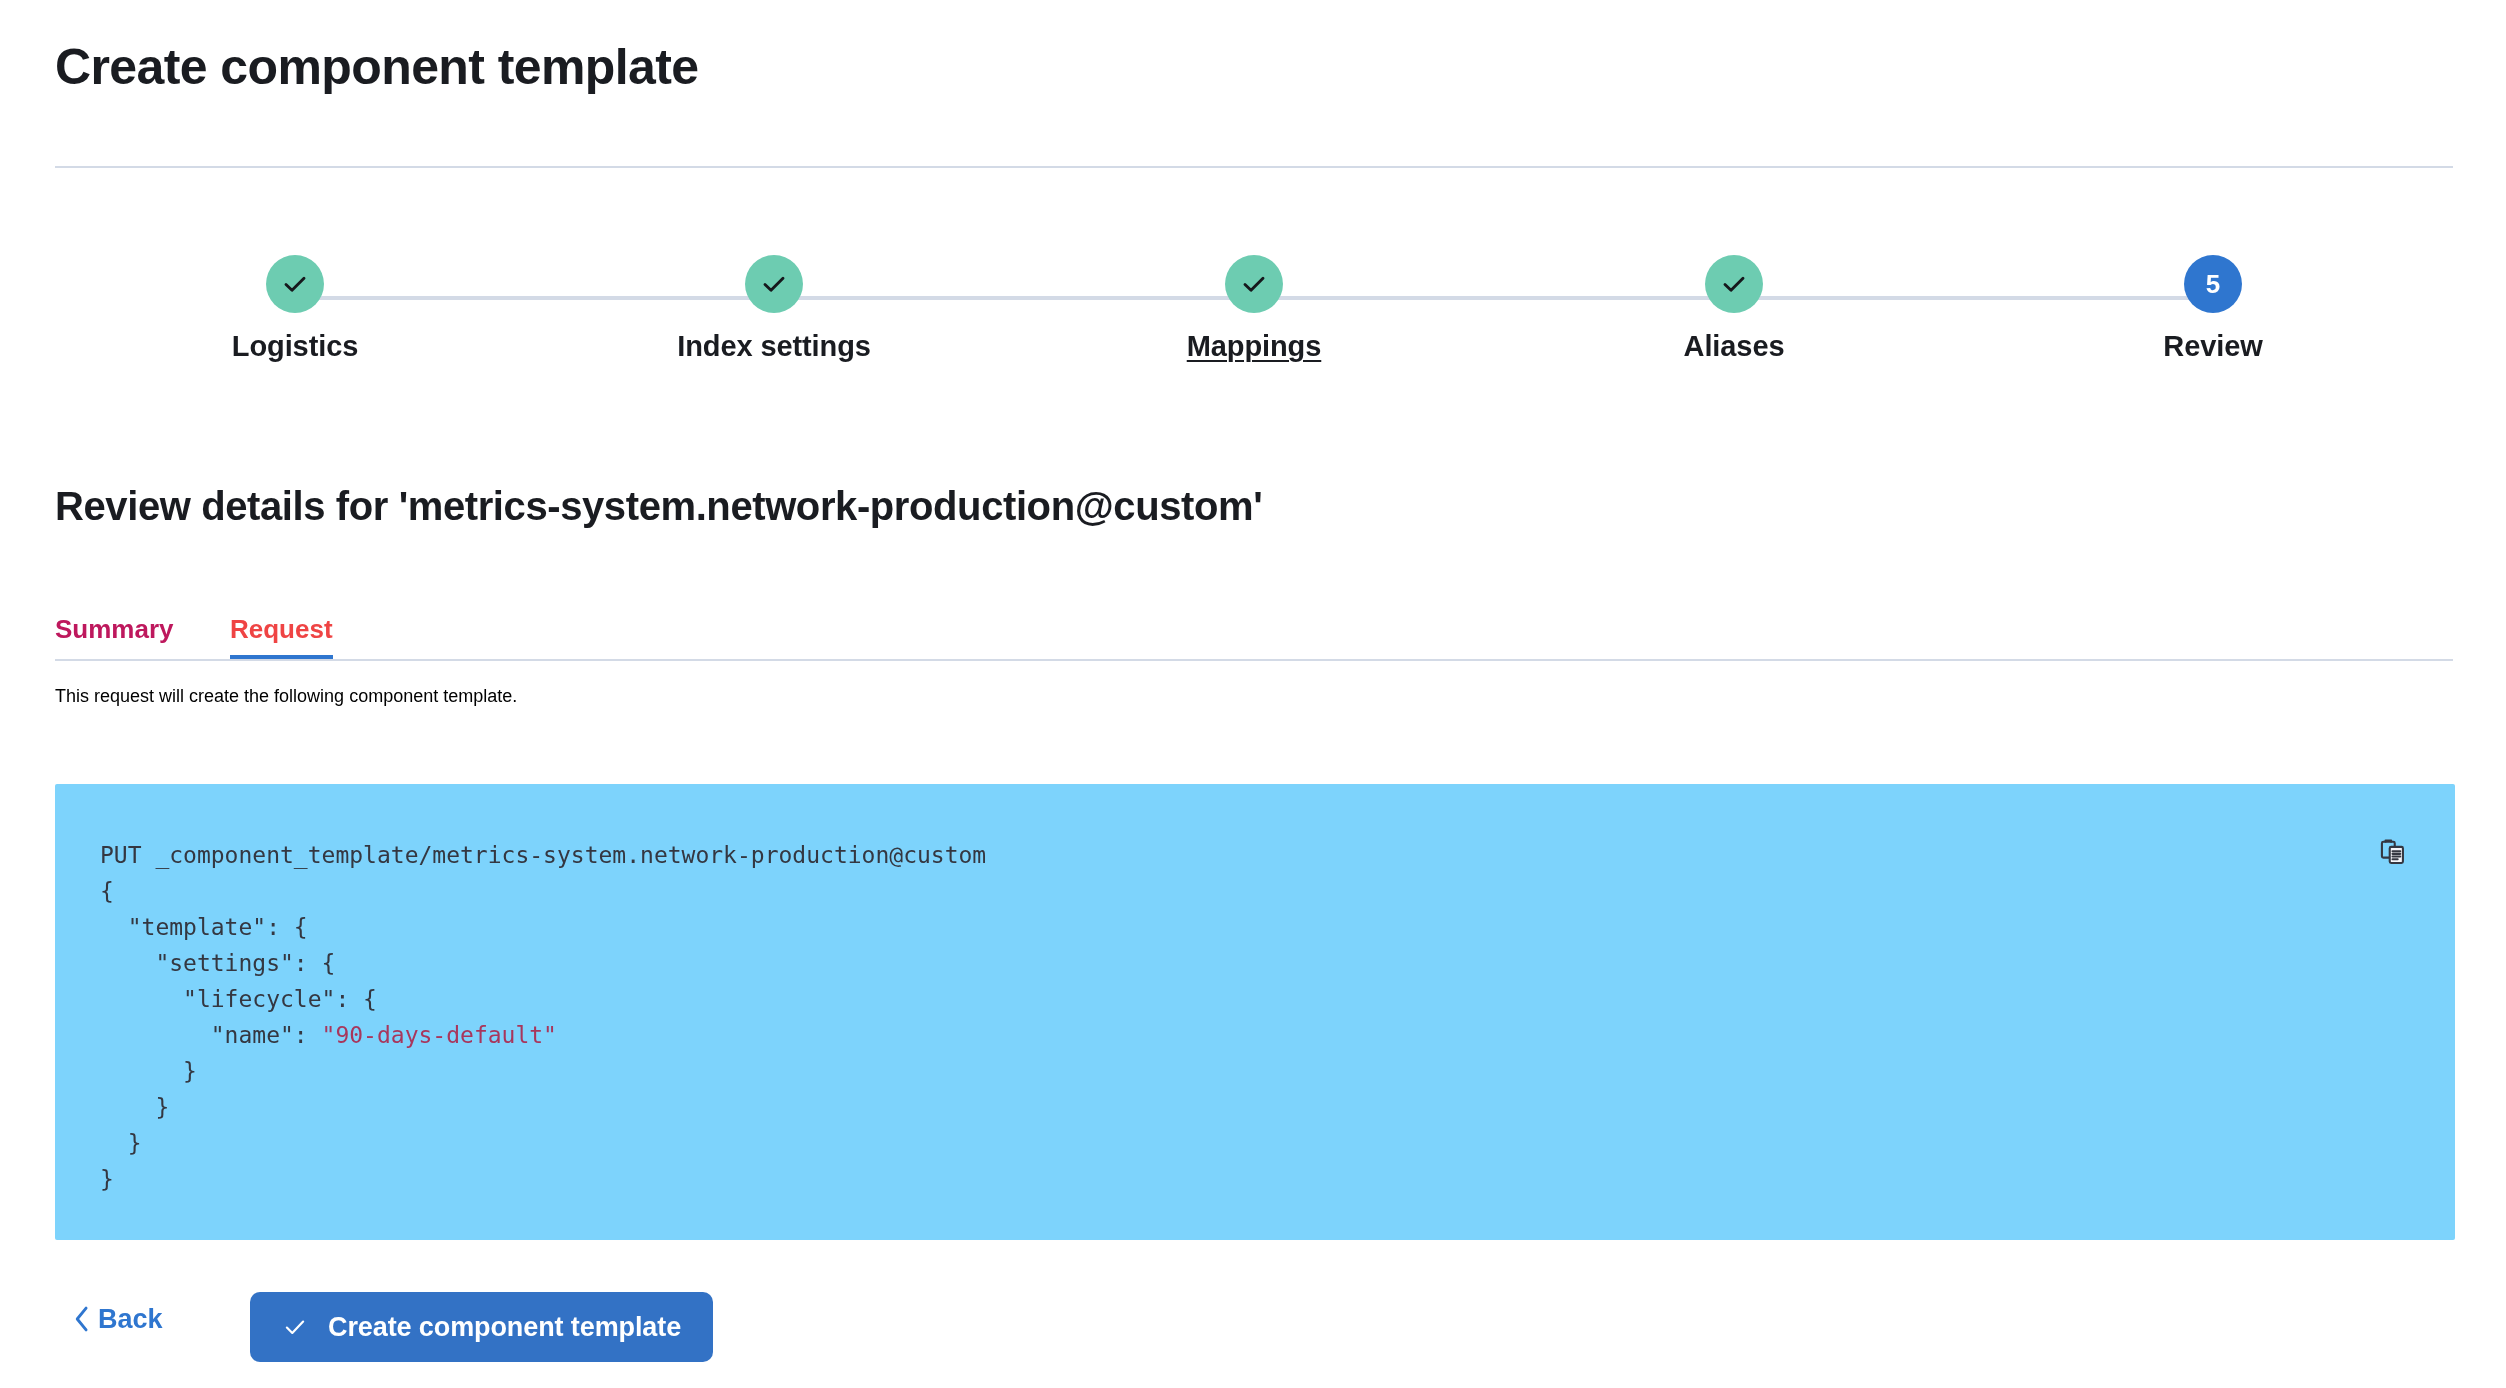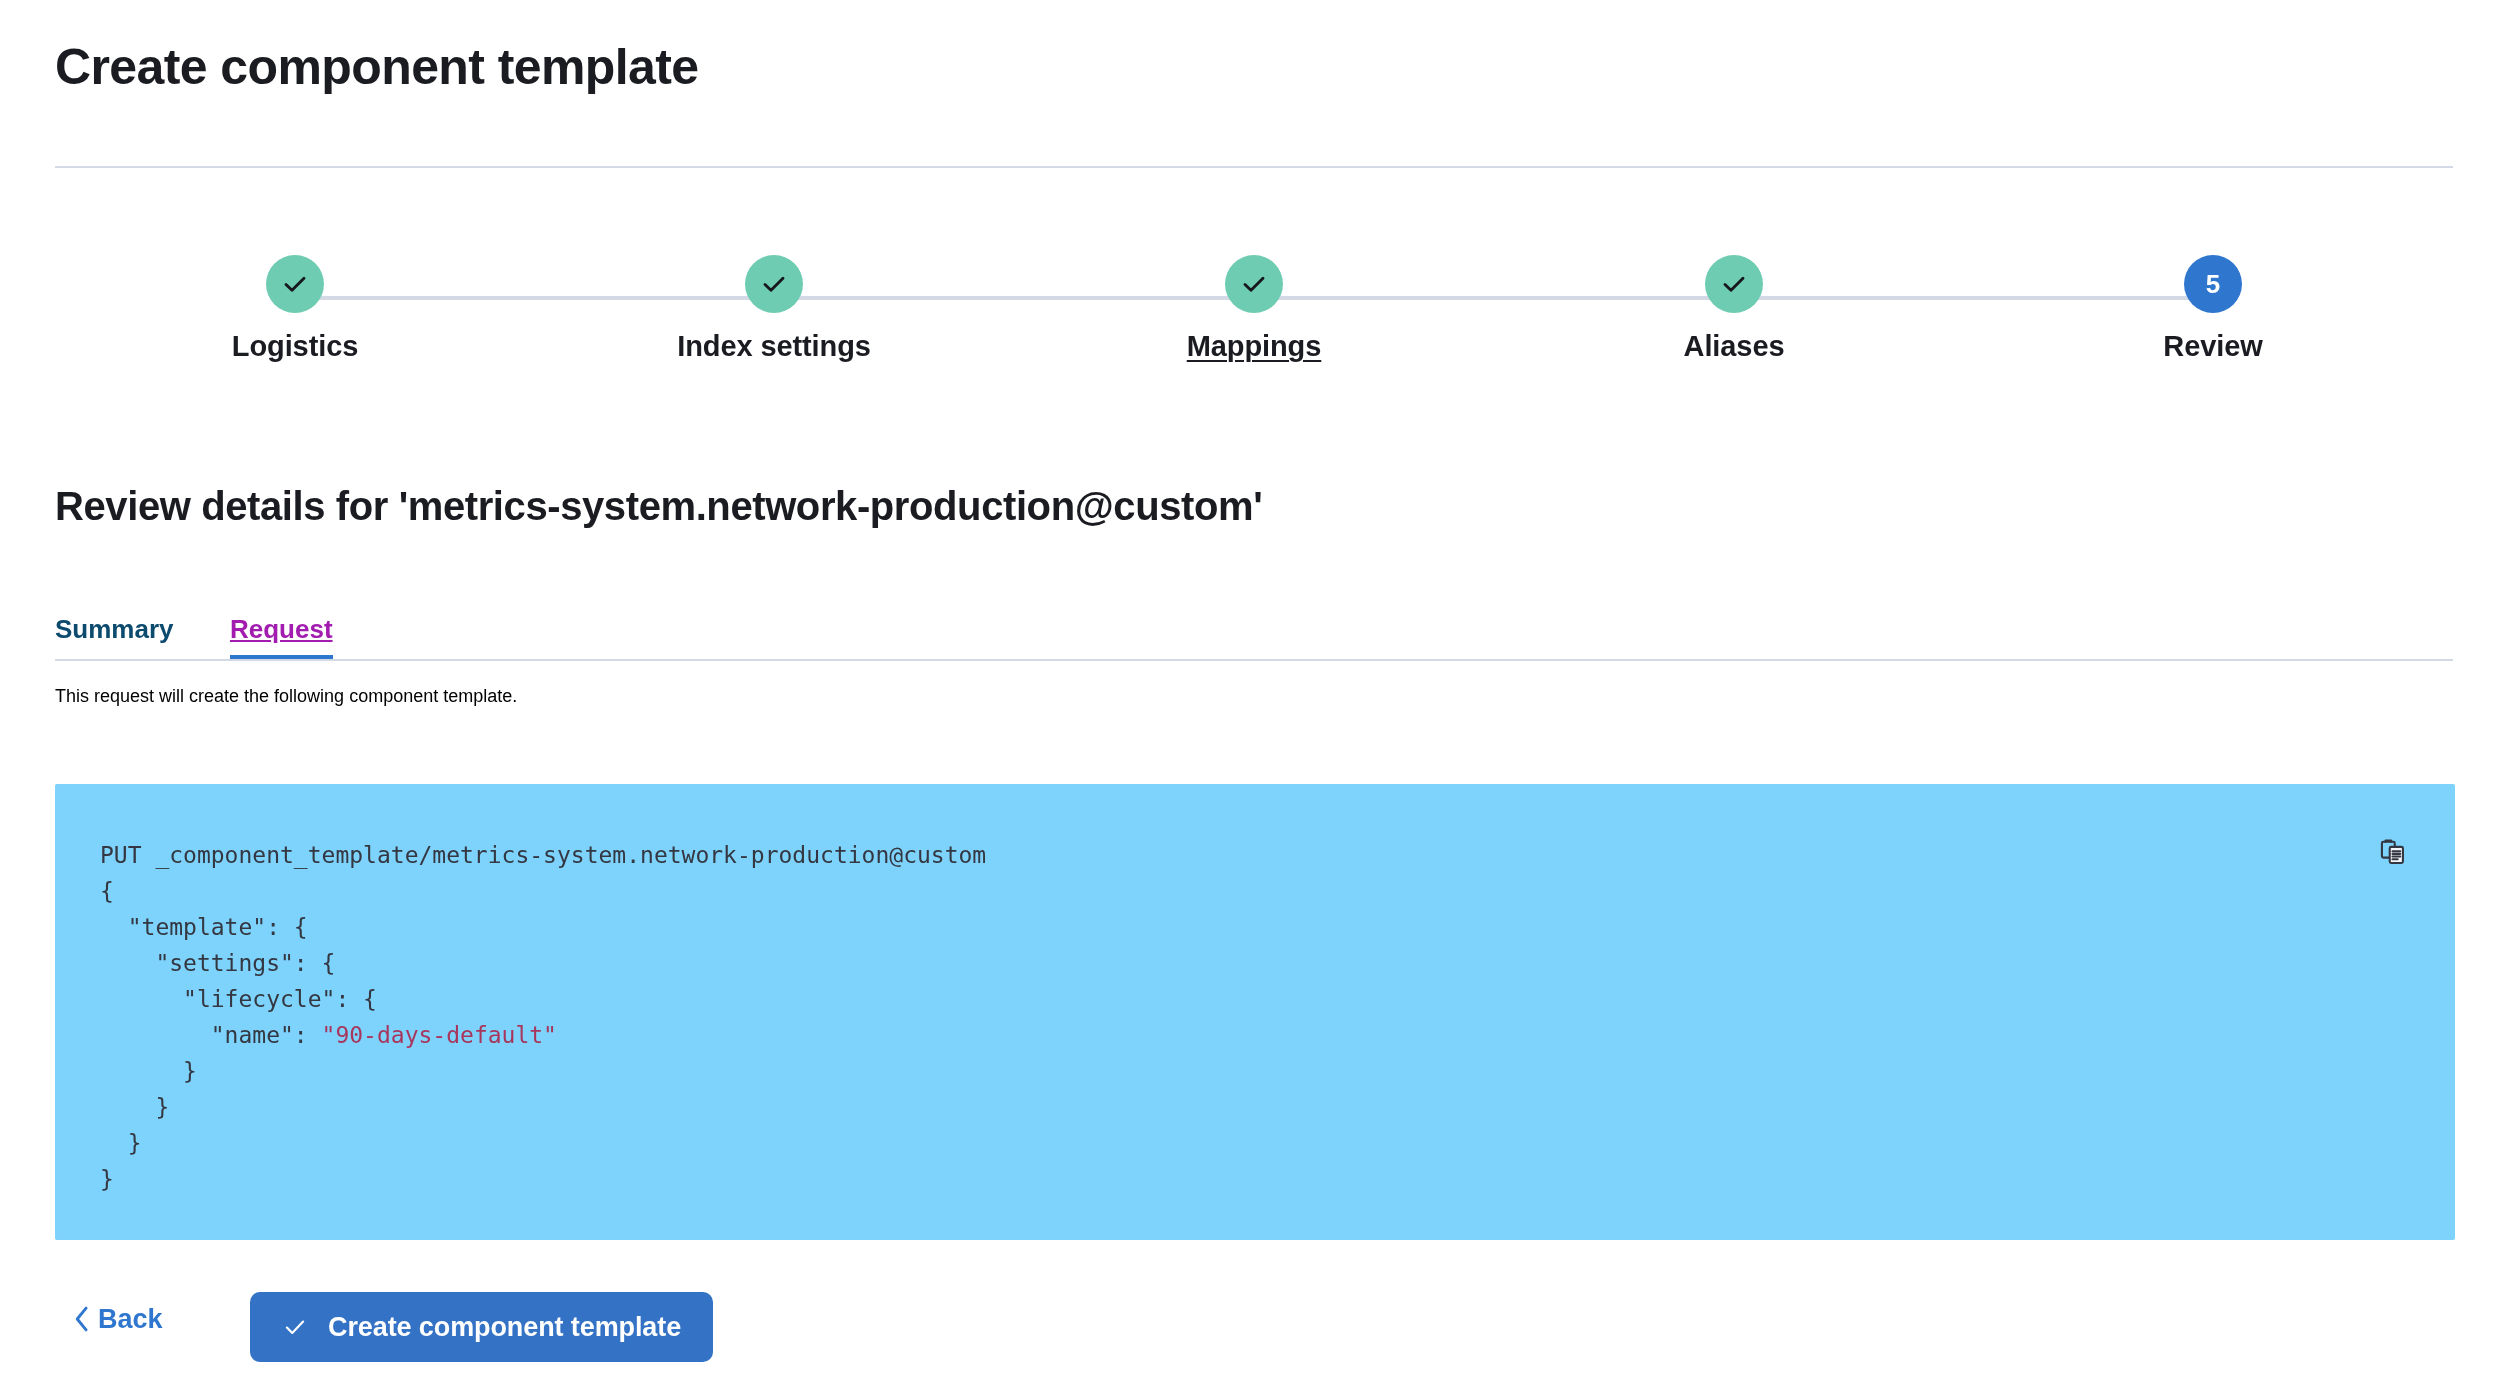--- a/index.html
+++ b/index.html
@@ -129,30 +129,30 @@
     height: 62px;
   }
 
   .tab {
     position: absolute;
     top: 0;
     height: 62px;
     font-size: 26px;
     font-weight: 700;
     line-height: 44px;
-    color: #0c4a6e;
+    color: #be185d;
     white-space: nowrap;
     background: none;
     border: none;
     padding: 0;
     font-family: inherit;
     cursor: pointer;
   }
 
-  .tab.active { color: #a21caf; text-decoration: underline; }
+  .tab.active { color: #ef4444; }
 
   .tab.active::after {
     content: "";
     position: absolute;
     left: 0;
     right: 0;
     bottom: 0;
     height: 5px;
     background: #2f76cf;
   }

